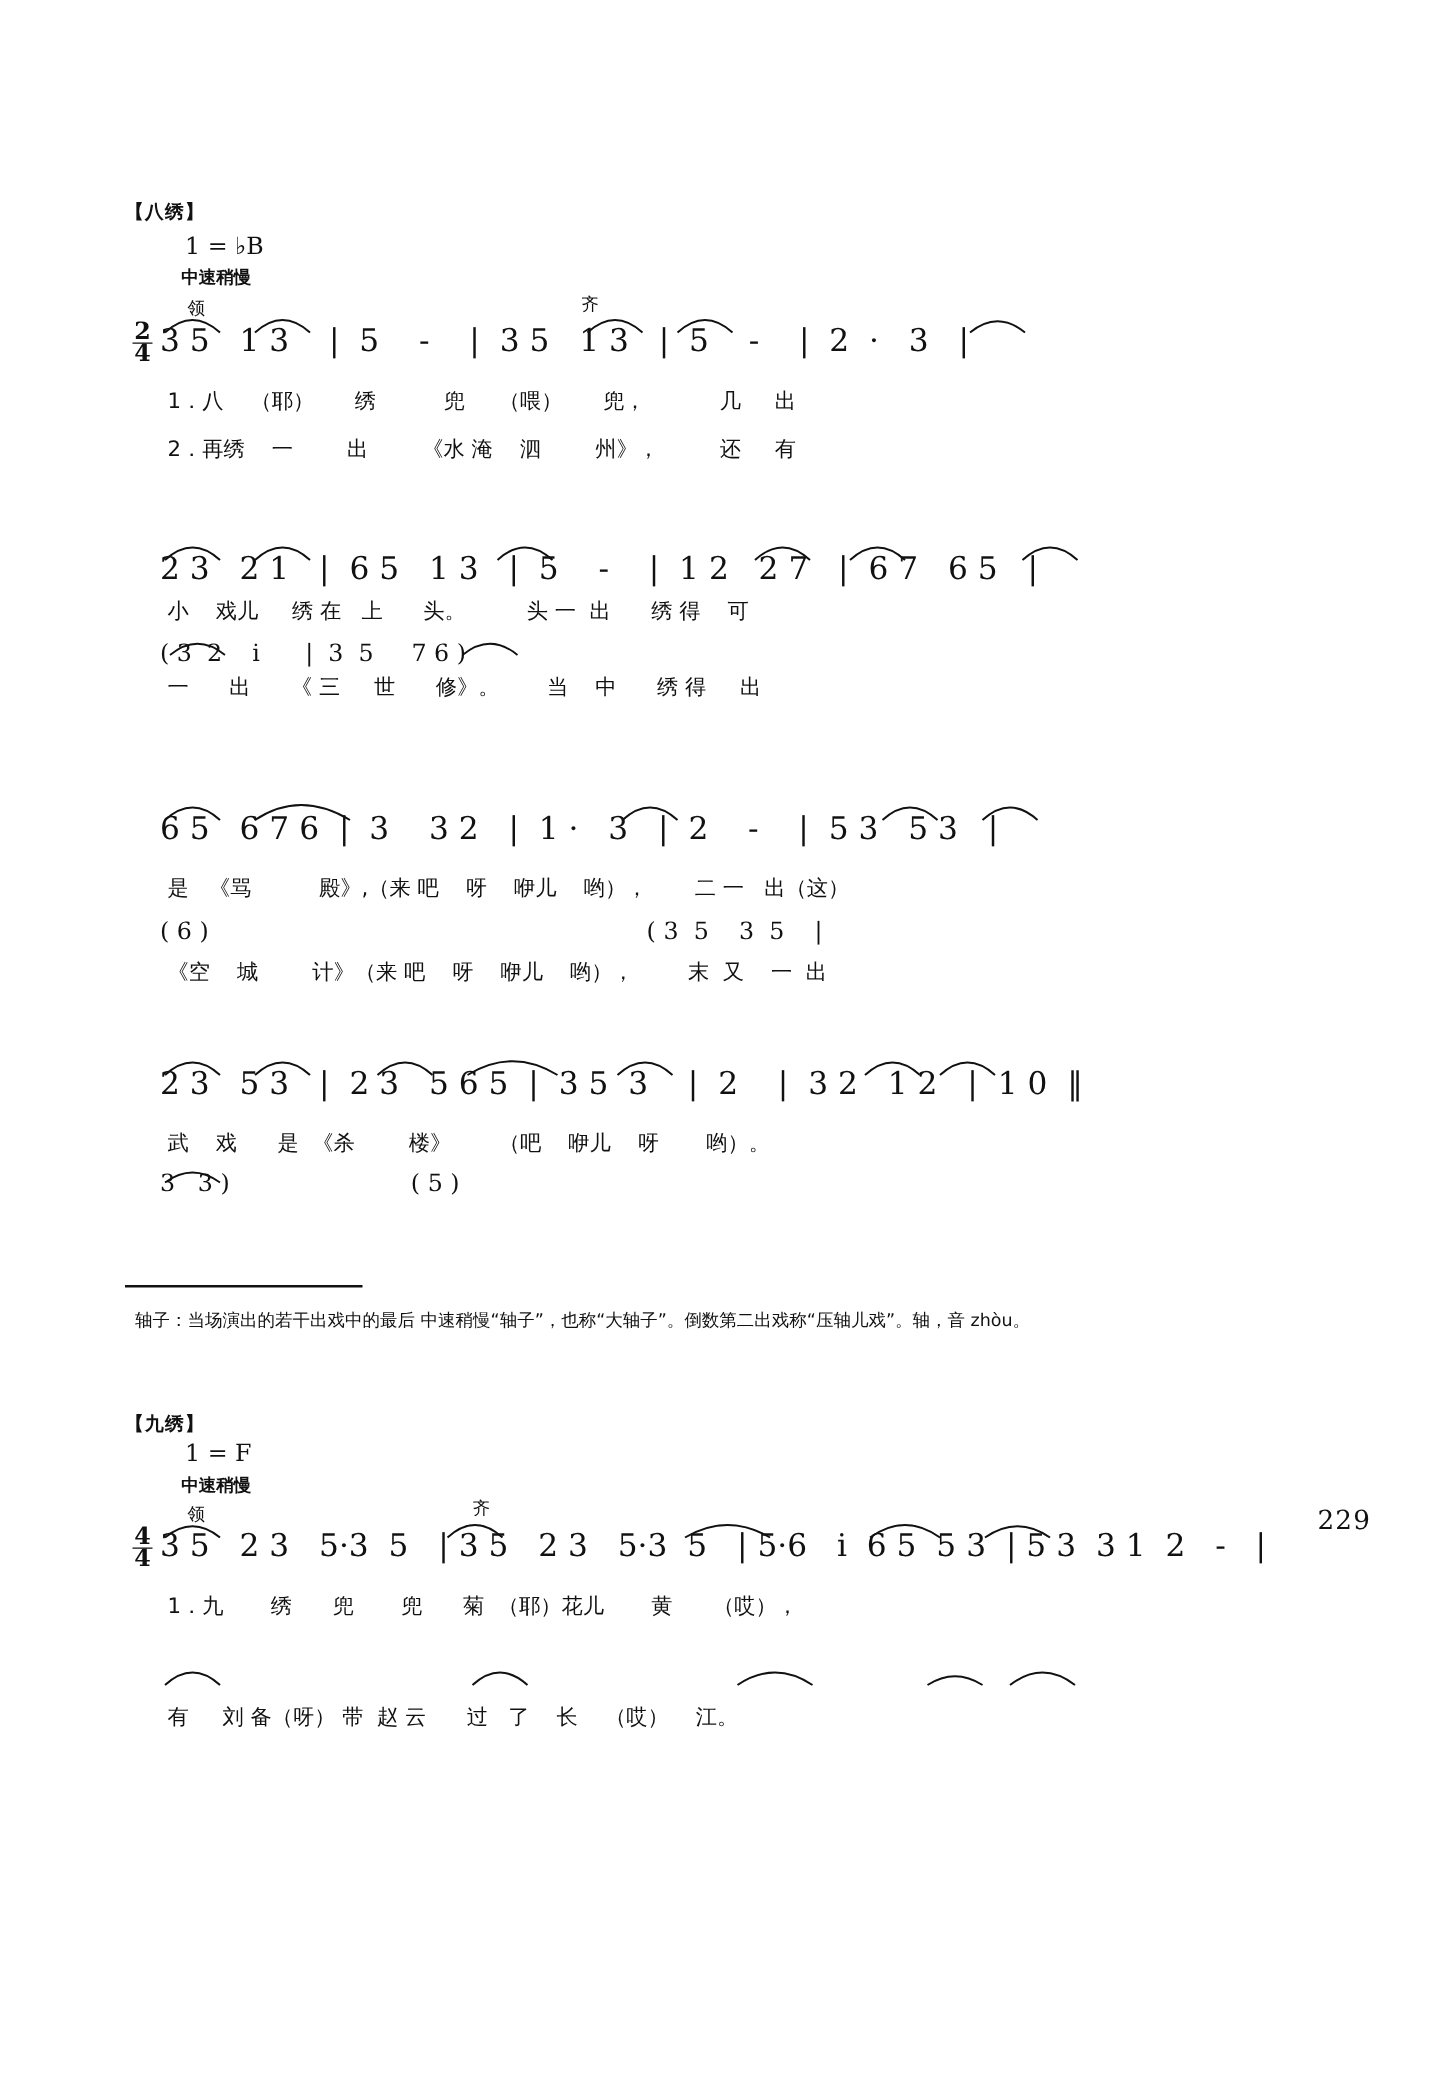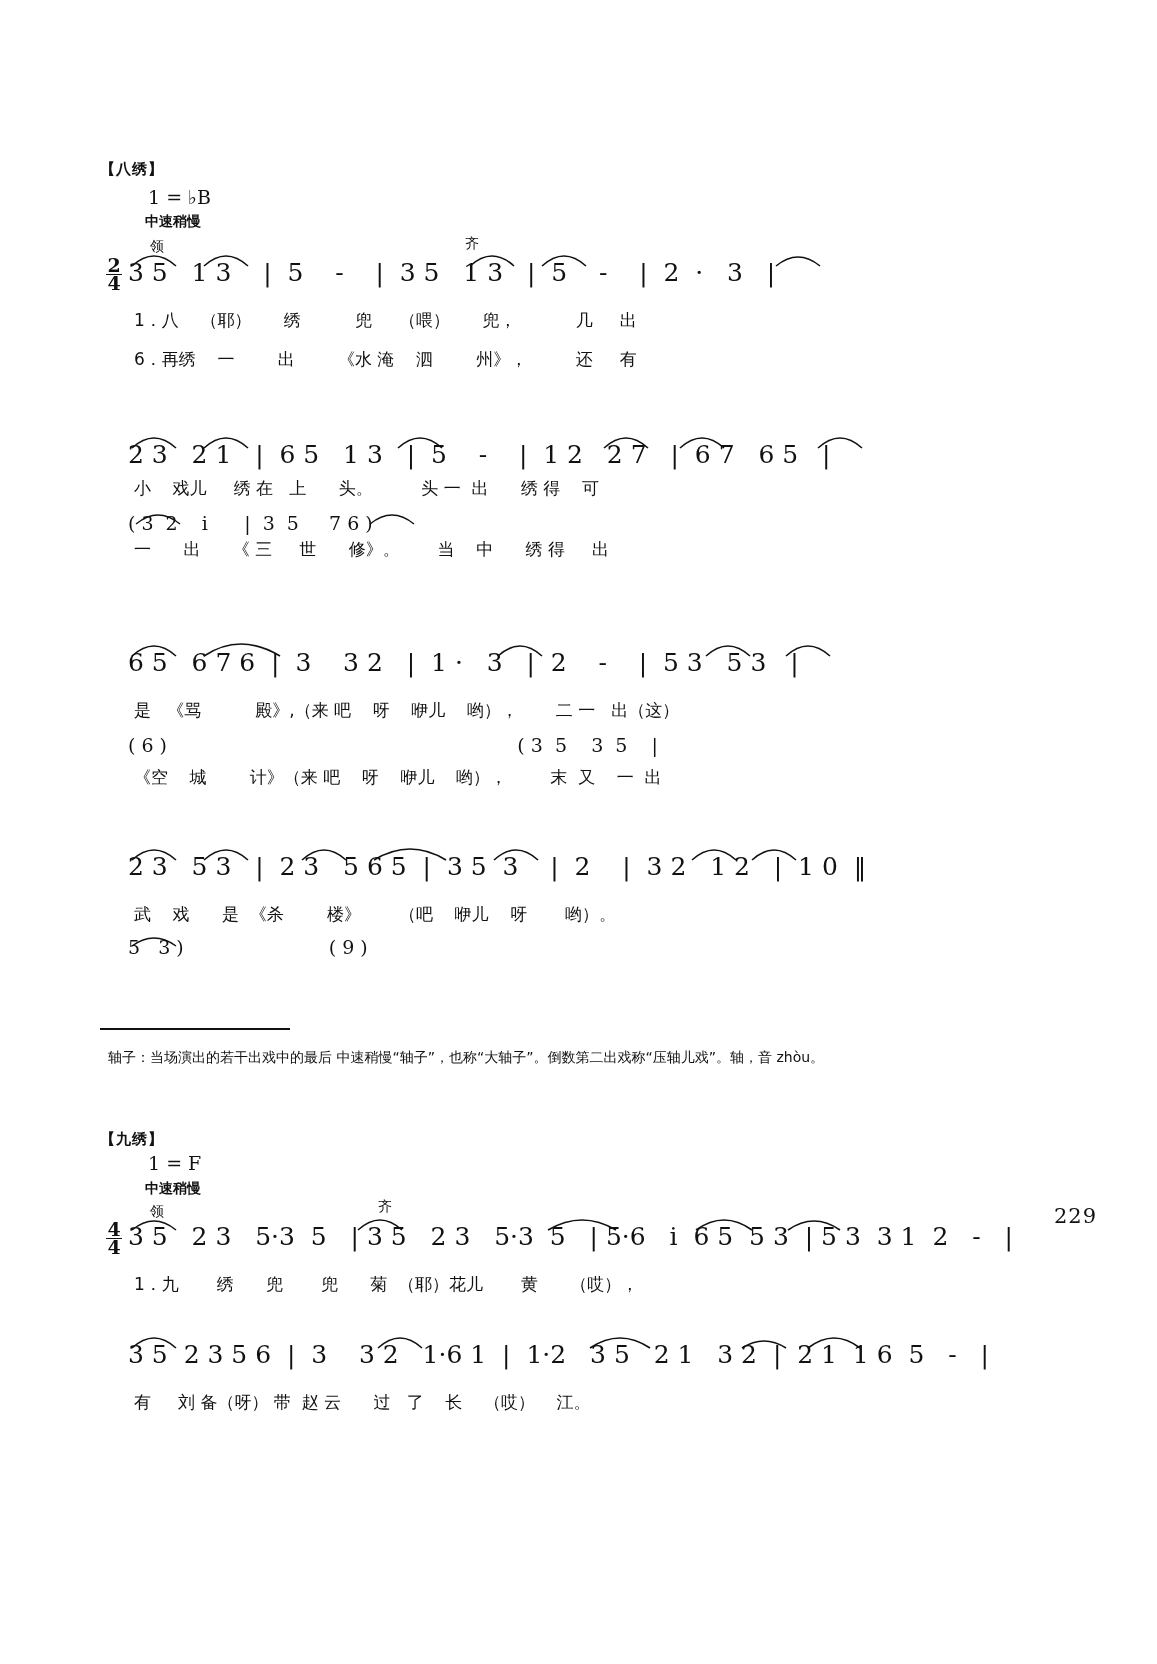--- a/index.html
+++ b/index.html
@@ -86,21 +86,21 @@
   <div class="system" style="left:128px;top:258px;">
     <svg class="slurs" width="800" height="30" style="top:-14px;">
       <path d="M4,22 Q26,2 48,22" fill="none" stroke="#111" stroke-width="1.6"></path>
       <path d="M76,22 Q98,2 120,22" fill="none" stroke="#111" stroke-width="1.6"></path>
       <path d="M342,22 Q364,2 386,22" fill="none" stroke="#111" stroke-width="1.6"></path>
       <path d="M414,22 Q436,2 458,22" fill="none" stroke="#111" stroke-width="1.6"></path>
       <path d="M648,22 Q670,4 692,22" fill="none" stroke="#111" stroke-width="1.6"></path>
     </svg>
     <div class="notes">3 5   1 3    |  5    -    |  3 5   1 3   |  5    -    |  2  ·   3   |</div>
     <div class="lyrics" style="margin-top:22px;margin-left:6px;">1．八    （耶）      绣          兜     （喂）      兜，           几     出</div>
-    <div class="lyrics" style="margin-top:16px;margin-left:6px;">6．再绣    一        出        《水 淹    泗        州》，         还     有</div>
+    <div class="lyrics" style="margin-top:16px;margin-left:6px;">2．再绣    一        出        《水 淹    泗        州》，         还     有</div>
   </div>
 
   <div class="system" style="left:128px;top:440px;">
     <svg class="slurs" width="800" height="30" style="top:-14px;">
       <path d="M4,22 Q26,2 48,22" fill="none" stroke="#111" stroke-width="1.6"></path>
       <path d="M76,22 Q98,2 120,22" fill="none" stroke="#111" stroke-width="1.6"></path>
       <path d="M270,22 Q292,2 314,22" fill="none" stroke="#111" stroke-width="1.6"></path>
       <path d="M476,22 Q498,2 520,22" fill="none" stroke="#111" stroke-width="1.6"></path>
       <path d="M552,22 Q574,2 596,22" fill="none" stroke="#111" stroke-width="1.6"></path>
       <path d="M690,22 Q712,2 734,22" fill="none" stroke="#111" stroke-width="1.6"></path>
@@ -140,21 +140,21 @@
       <path d="M366,22 Q388,2 410,22" fill="none" stroke="#111" stroke-width="1.6"></path>
       <path d="M564,22 Q586,2 608,22" fill="none" stroke="#111" stroke-width="1.6"></path>
       <path d="M624,22 Q646,2 668,22" fill="none" stroke="#111" stroke-width="1.6"></path>
     </svg>
     <div class="notes">2 3   5 3   |  2 3   5 6 5  |  3 5  3    |  2    |  3 2   1 2   |  1 0  ‖</div>
     <div class="lyrics" style="margin-top:22px;margin-left:6px;">武    戏      是  《杀        楼》       （吧    咿儿    呀       哟）。</div>
     <div style="position:relative;height:30px;">
       <svg class="slurs" width="420" height="24" style="top:2px;">
         <path d="M4,18 Q26,2 48,18" fill="none" stroke="#111" stroke-width="1.4"></path>
       </svg>
-      <div class="small-notes" style="position:absolute;top:10px;left:0;">5   3 )                        ( 9 )</div>
+      <div class="small-notes" style="position:absolute;top:10px;left:0;">3   3 )                        ( 5 )</div>
     </div>
   </div>
 
   <div class="footnote-rule" style="left:100px;top:1028px;width:190px;"></div>
   <div class="footnote" style="left:108px;top:1044px;">轴子：当场演出的若干出戏中的最后 中速稍慢“轴子”，也称“大轴子”。倒数第二出戏称“压轴儿戏”。轴，音 zhòu。</div>
 
   <div class="abs song-title" style="left:100px;top:1130px;">【九绣】</div>
 
   <div class="abs key-sig" style="left:148px;top:1152px;">1 = F</div>
 
@@ -182,18 +182,17 @@
   </div>
 
   <div class="system" style="left:128px;top:1340px;">
     <svg class="slurs" width="830" height="30" style="top:-14px;">
       <path d="M4,22 Q26,2 48,22" fill="none" stroke="#111" stroke-width="1.6"></path>
       <path d="M250,22 Q272,2 294,22" fill="none" stroke="#111" stroke-width="1.6"></path>
       <path d="M462,22 Q492,2 522,22" fill="none" stroke="#111" stroke-width="1.6"></path>
       <path d="M614,22 Q636,8 658,22" fill="none" stroke="#111" stroke-width="1.6"></path>
       <path d="M680,22 Q706,2 732,22" fill="none" stroke="#111" stroke-width="1.6"></path>
     </svg>
-    <div class="notes">3 5  2 3 5 6  |  3    3 2   1·6 1  |  1·2   3 5   2 1   3 2  |  2 1  1 6  5   -   |</div>
     <div class="lyrics" style="margin-top:22px;margin-left:6px;">有     刘 备（呀） 带  赵 云      过   了    长    （哎）    江。</div>
   </div>
 
   <div class="pageno">229</div>
 </div>
 
 </body></html>

